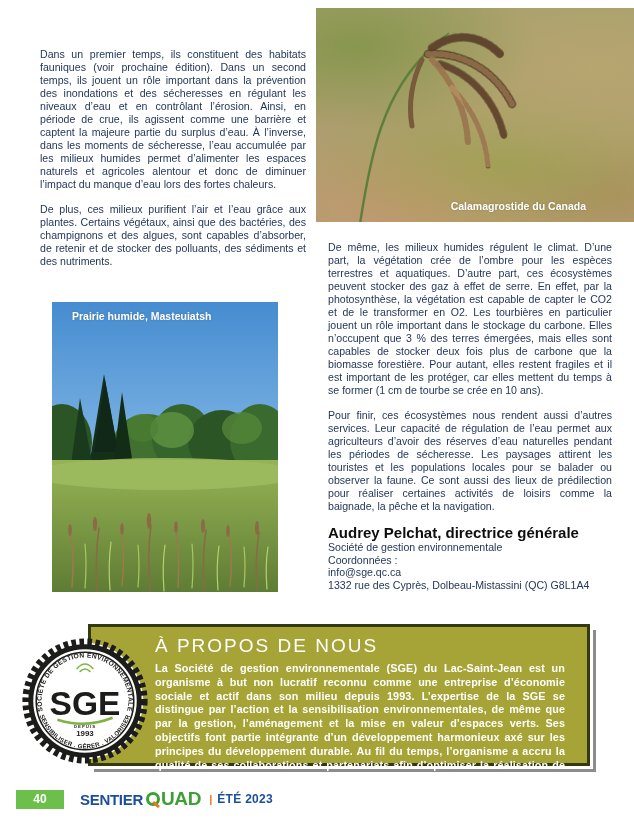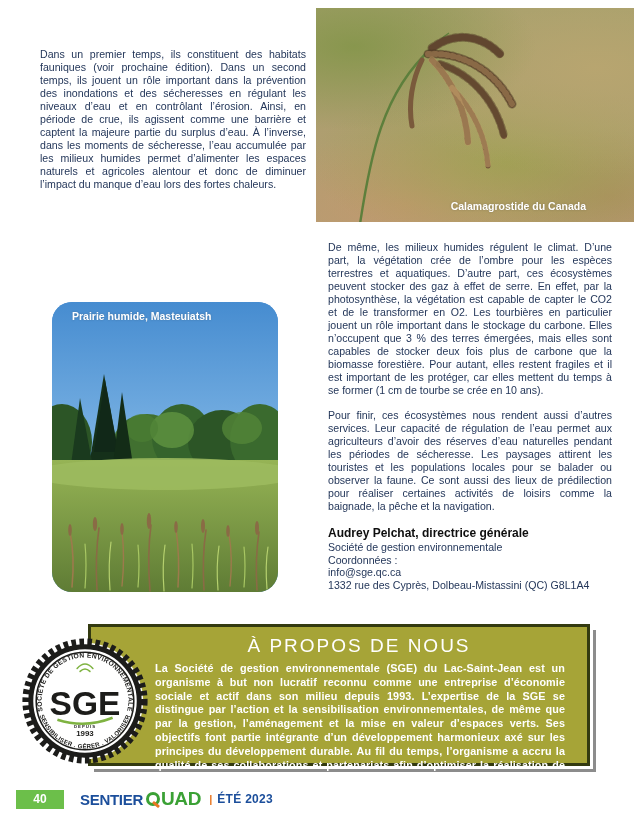--- a/index.html
+++ b/index.html
@@ -10,48 +10,48 @@
     margin:0 auto;
   }
   
   .col { position:absolute; color:#24375a; font-size:10.6px; line-height:13px; text-align:justify; }
   .col-left  { left:40px;  top:48px;  width:266px; }
   .col-right { left:328px; top:241px; width:284px; }
   .col p { margin:0 0 12px 0; }
 
   
   .contact { margin-top:14px; font-size:10.6px; line-height:12.8px; color:#24375a; text-align:left; }
-  .contact-name { font-weight:bold; color:#0e0e0e; font-size:12px; margin-bottom:1px; }
+  .contact-name { font-weight:bold; color:#0e0e0e; font-size:15px; margin-bottom:1px; }
 
   
   .photo { position:absolute; overflow:hidden; }
   .photo-grass { left:316px; top:8px; width:318px; height:214px;
     background:
       radial-gradient(ellipse 260px 120px at 12% 18%, rgba(128,148,70,.80), rgba(128,148,70,0) 70%),
       radial-gradient(ellipse 320px 150px at 88% 28%, rgba(186,166,112,.85), rgba(186,166,112,0) 72%),
       radial-gradient(ellipse 280px 120px at 60% 72%, rgba(152,162,72,.65), rgba(152,162,72,0) 70%),
       radial-gradient(ellipse 230px 100px at 28% 92%, rgba(196,152,110,.75), rgba(196,152,110,0) 72%),
       radial-gradient(ellipse 210px 95px at 92% 88%, rgba(172,140,94,.75), rgba(172,140,94,0) 70%),
       linear-gradient(#a5a06c, #b59d72);
   }
-  .photo-prairie { left:52px; top:302px; width:226px; height:290px; background:#4a90d2;border-radius:20px; }
+  .photo-prairie { left:52px; top:302px; width:226px; height:290px; background:#4a90d2; }
   .photo svg { position:absolute; left:0; top:0; }
   .photo-caption { position:absolute; color:#ffffff; font-size:10.5px; font-weight:600;
     text-shadow:0 0 2px rgba(60,60,60,.35); white-space:nowrap; }
   .caption-grass   { right:48px; bottom:10px; }
   .caption-prairie { left:20px;  top:8px; }
 
   
   .about-box {
     position:absolute; left:88px; top:624px; width:502px; height:142px;
     background:#a6a437; border:3px solid #333a10;
     box-shadow:3px 3px 0 #ffffff, 6px 6px 0 #8c8c8c;
     color:#fff;
   }
-  .about-title { text-align:center; font-size:19px; font-weight:400; letter-spacing:2px;
+  .about-title { text-align:left; font-size:19px; font-weight:400; letter-spacing:2px;
     margin:8px 24px 5px 64px; }
   .about-body { margin:0 22px 0 64px; font-size:10.8px; line-height:13.8px; font-weight:bold;
     text-align:justify; letter-spacing:.1px; }
 
   
   .sge-logo { position:absolute; left:16px; top:632px; width:138px; height:138px; }
 
   
   .footer { position:absolute; left:8px; top:788px; width:634px; height:22px; display:flex; align-items:center; }
   .page-badge { display:inline-flex; align-items:center; justify-content:center;
@@ -67,20 +67,21 @@
   .issue-sep { color:#e87722; font-size:11px; font-weight:bold; margin:0 5px 0 8px; }
   .issue { color:#1b4e9b; font-size:12px; font-weight:bold; letter-spacing:.3px; }
 </style>
 </head>
 <body>
 
 <div class="page">
 
   <div class="col col-left">
     <p>Dans un premier temps, ils constituent des habitats fauniques (voir prochaine édition). Dans un second temps, ils jouent un rôle important dans la prévention des inondations et des sécheresses en régulant les niveaux d’eau et en contrôlant l’érosion. Ainsi, en période de crue, ils agissent comme une barrière et captent la majeure partie du surplus d’eau. À l’inverse, dans les moments de sécheresse, l’eau accumulée par les milieux humides permet d’alimenter les espaces naturels et agricoles alentour et donc de diminuer l’impact du manque d’eau lors des fortes chaleurs.</p>
+    <p>De plus, ces milieux purifient l’air et l’eau grâce aux plantes. Certains végétaux, ainsi que des bactéries, des champignons et des algues, sont capables d’absorber, de retenir et de stocker des polluants, des sédiments et des nutriments.</p>
   </div>
 
   <div class="photo photo-grass">
     <svg width="318" height="214" viewBox="0 0 318 214">
       <path d="M44,216 C54,150 66,84 116,40" stroke="#5d7f3c" stroke-width="2.4" fill="none"></path>
       <path d="M118,44 C121,35 126,29 133,25" stroke="#5d7f3c" stroke-width="1.4" fill="none"></path>
       <g fill="none" stroke-linecap="round">
         <path d="M116,40 C138,24 164,26 184,46" stroke="#74553a" stroke-width="7"></path>
         <path d="M112,46 C148,44 180,64 196,96" stroke="#6d4f35" stroke-width="7"></path>
         <path d="M124,56 C156,66 180,94 188,128" stroke="#7a5a3c" stroke-width="6"></path>

